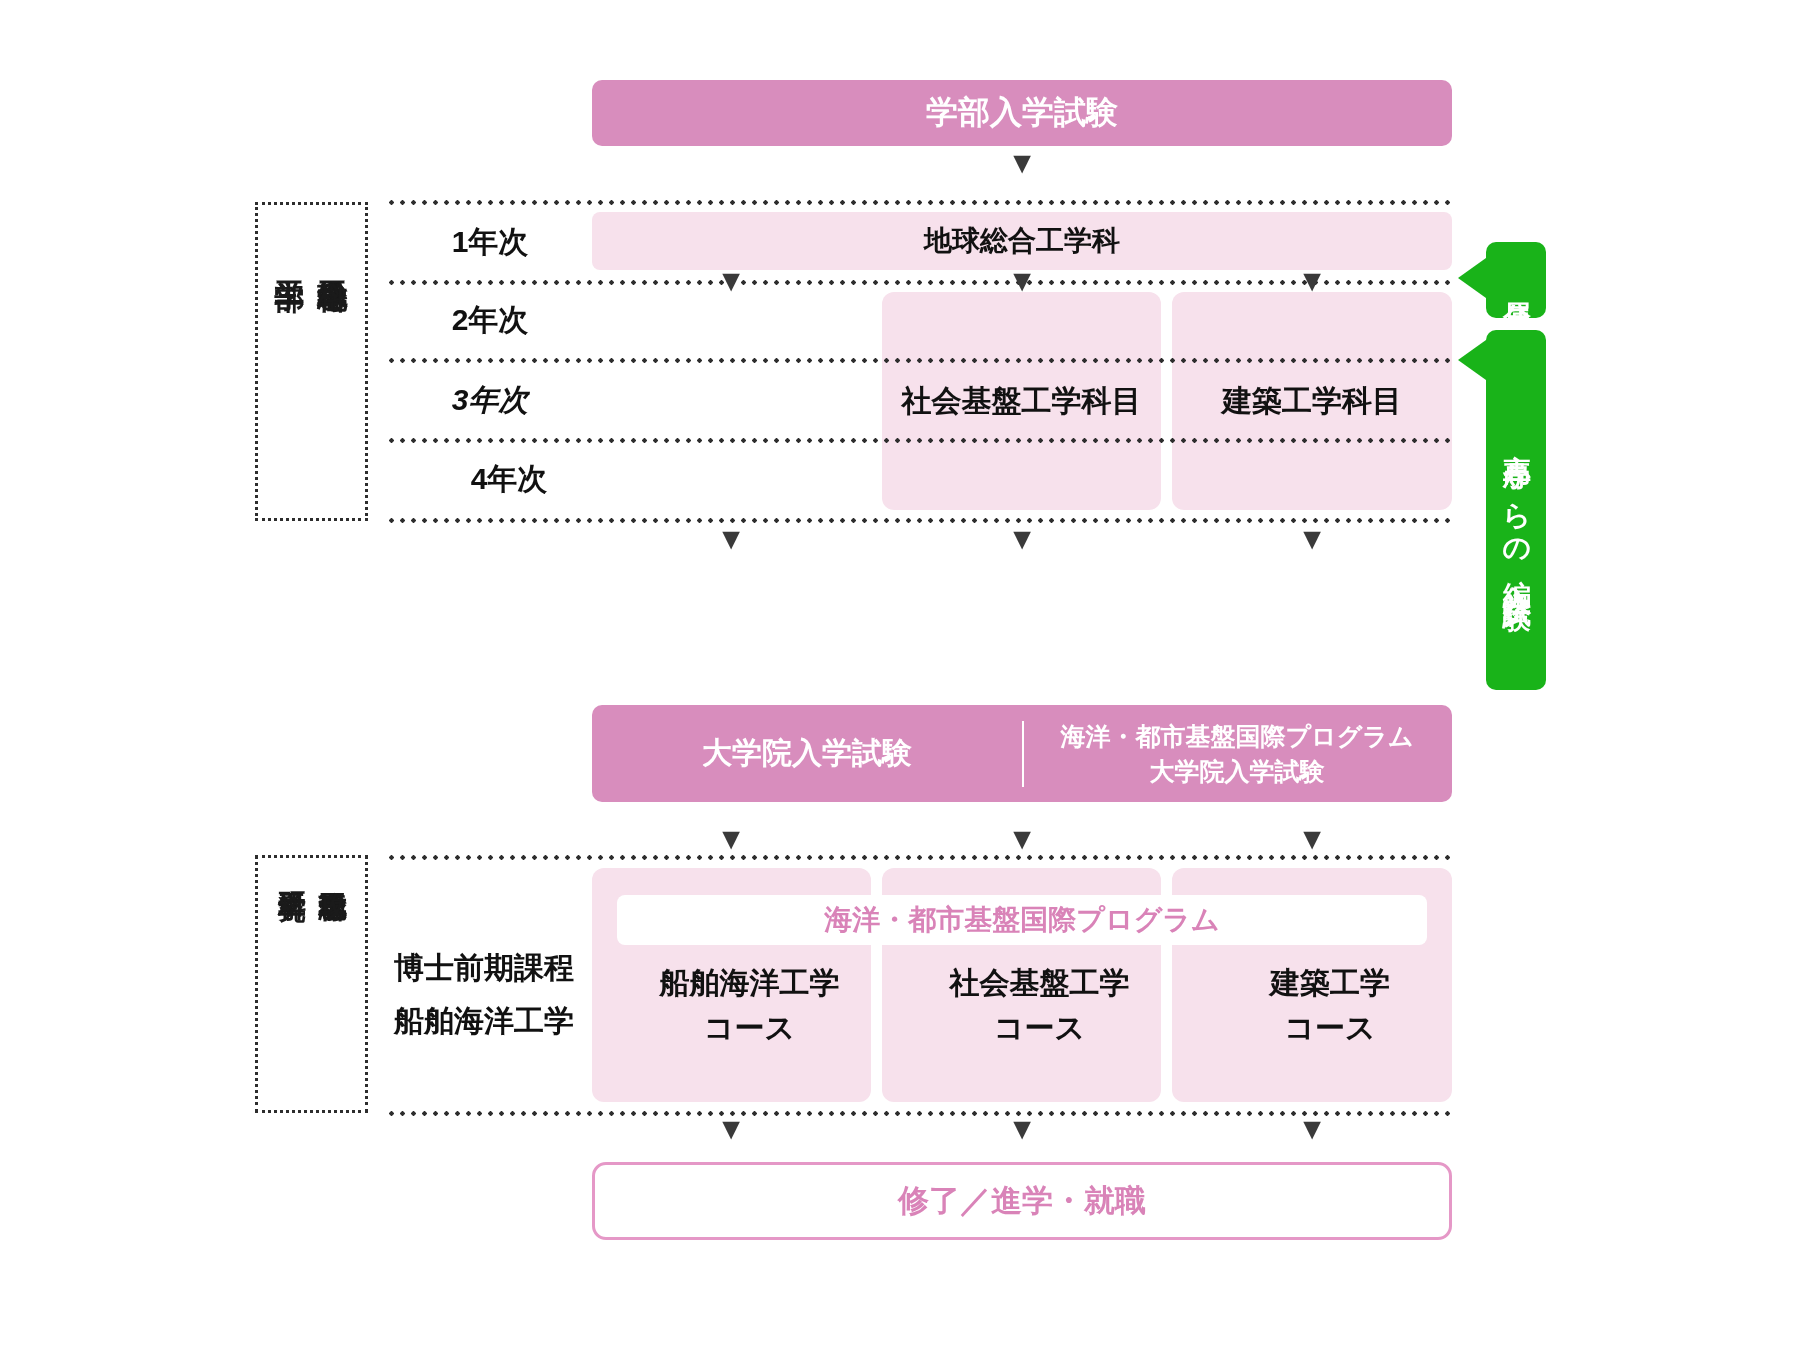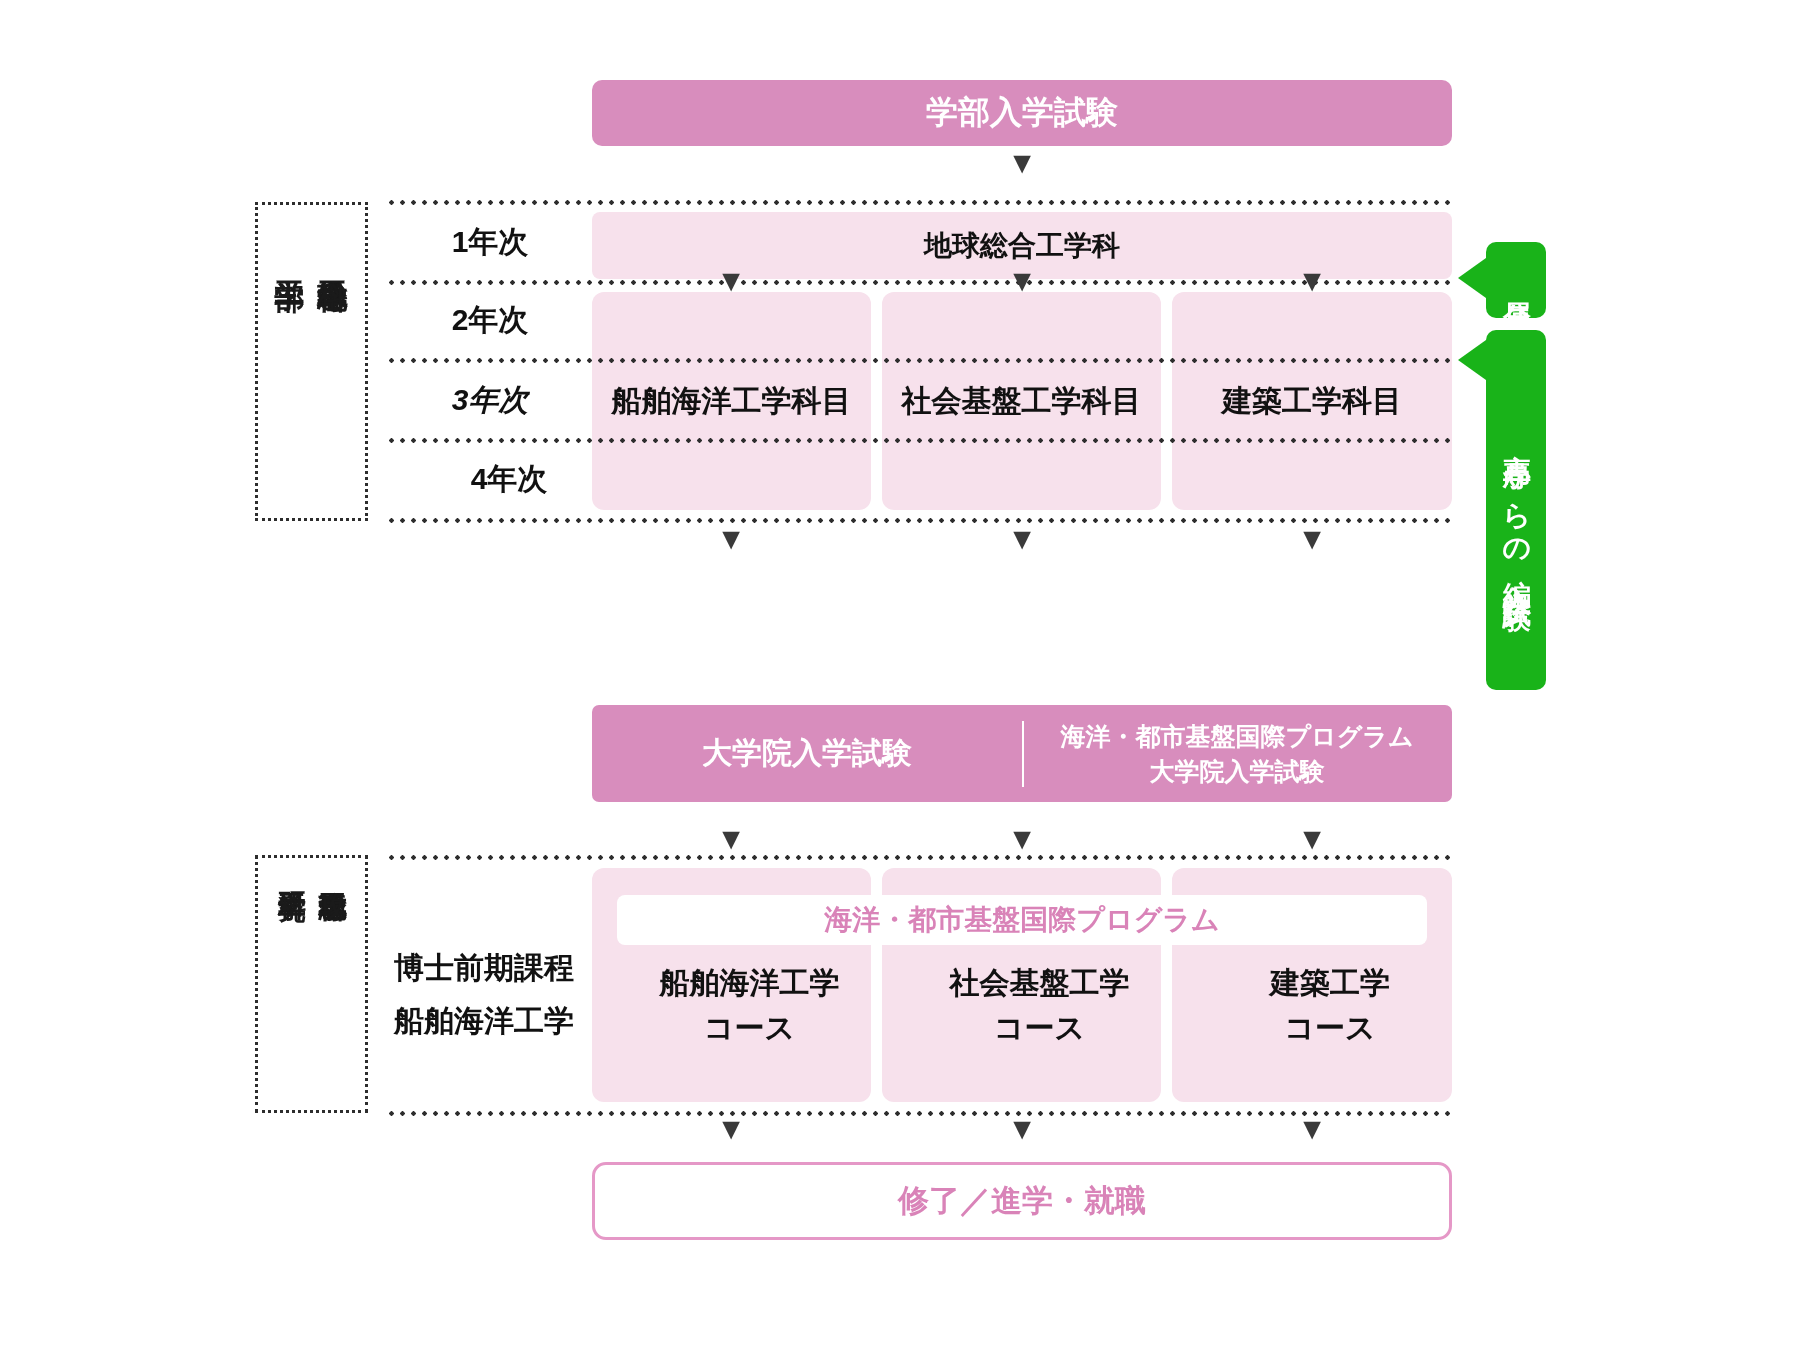--- a/index.html
+++ b/index.html
@@ -83,45 +83,44 @@
   <div class="dotbox" style="left:255px; top:202px; width:113px; height:319px; padding-top:52px;">
     <span class="vtext" style="font-size:30px;">工学部</span>
     <span class="vtext" style="font-size:30px;">地球総合工学科</span>
   </div>
 
   <span class="yearlabel" style="left:490px; top:242px;">1年次</span>
   <span class="yearlabel" style="left:490px; top:320px;">2年次</span>
   <span class="yearlabel" style="left:490px; top:400px;font-style:italic;">3年次</span>
   <span class="yearlabel" style="left:509px; top:479px;">4年次</span>
 
-  <div class="pinkbox" style="left:592px; top:212px; width:860px; height:67px; font-size:28px; border-radius:8px;">地球総合工学科</div>
+  <div class="pinkbox" style="left:592px; top:212px; width:860px; height:58px; font-size:28px; border-radius:8px;">地球総合工学科</div>
 
   <span class="arrow" style="left:731px;  top:266px;">▼</span>
   <span class="arrow" style="left:1022px; top:266px;">▼</span>
   <span class="arrow" style="left:1312px; top:266px;">▼</span>
 
-  <div class="pinkbox" style="left:592px;  top:292px; width:279px; height:218px; font-size:30px;">船舶海洋工学科目</div>
   <div class="pinkbox" style="left:882px;  top:292px; width:279px; height:218px; font-size:30px;">社会基盤工学科目</div>
   <div class="pinkbox" style="left:1172px; top:292px; width:280px; height:218px; font-size:30px;">建築工学科目</div>
 
   <div class="tail" style="left:1458px; top:258px;"></div>
   <div class="callout" style="left:1486px; top:242px; width:60px; height:76px;">
     <span class="vtext" style="font-size:28px;">分属</span>
   </div>
   <div class="tail" style="left:1458px; top:340px;"></div>
   <div class="callout" style="left:1486px; top:330px; width:60px; height:360px;">
     <span class="vtext" style="font-size:28px; letter-spacing:6px;">高専からの編入学試験</span>
   </div>
 
   <span class="arrow" style="left:731px;  top:524px;">▼</span>
   <span class="arrow" style="left:1022px; top:524px;">▼</span>
   <span class="arrow" style="left:1312px; top:524px;">▼</span>
 
 
-  <div class="banner" style="left:592px; top:705px; width:860px; height:97px;border-radius:7px;">
+  <div class="banner" style="left:592px; top:705px; width:860px; height:97px;">
     <div class="banner2-cell" style="width:430px; height:100%; font-size:30px;">大学院入学試験</div>
     <div class="divider"></div>
     <div class="banner2-cell" style="width:430px; height:100%; font-size:25px; flex-direction:column; line-height:1.4;">
       <div>海洋・都市基盤国際プログラム</div>
       <div>大学院入学試験</div>
     </div>
   </div>
 
   <span class="arrow" style="left:731px;  top:824px;">▼</span>
   <span class="arrow" style="left:1022px; top:824px;">▼</span>

